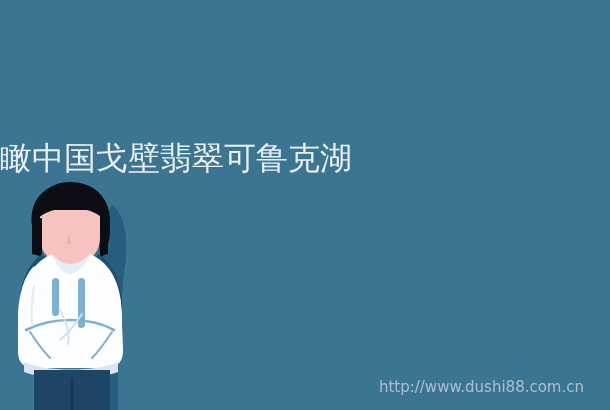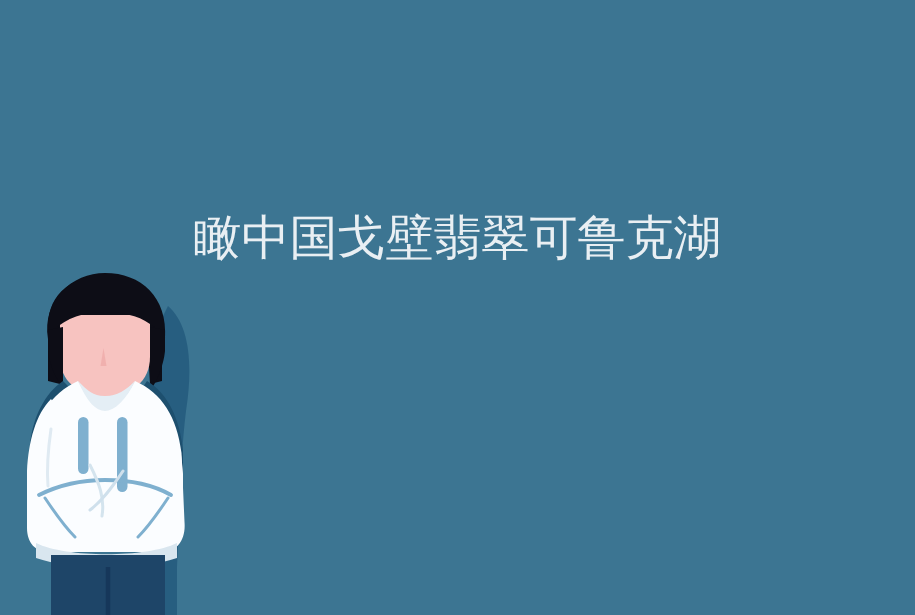--- a/index.html
+++ b/index.html
@@ -15,21 +15,20 @@
     background: #3c7592;
     font-family: "Liberation Sans", "DejaVu Sans", sans-serif;
   }
 
   
   #headline {
     position: absolute;
     left: 0;
     top: 138px;
     width: 610px;
-    text-align: center;
     color: #e9eff3;
     font-size: 32px;
     line-height: 40px;
     letter-spacing: 0px;
     white-space: nowrap;
     font-weight: 400;
     font-family: "DejaVu Sans", "Liberation Sans", sans-serif;
   }
 
   
@@ -101,14 +100,15 @@
       <path d="M74 132 C66 144 60 152 52 158" fill="none" stroke="#cfe0ec" stroke-width="2" stroke-linecap="round"></path>
       <path d="M26 104 C24 118 23 130 24 142" fill="none" stroke="#dfeaf2" stroke-width="2" stroke-linecap="round"></path>
 
       <path d="M16 180 C36 190 90 190 110 180 L110 190 C88 198 38 198 16 190 Z" fill="#d9e6ef"></path>
 
       <path d="M26 188 L102 188 L102 228 L26 228 Z" fill="#1e4568"></path>
       <path d="M64 196 L64 228" fill="none" stroke="#16375a" stroke-width="3"></path>
     </svg>
   </div>
 
+  <div id="watermark">http://www.dushi88.com.cn</div>
 
 </div>
 
 </body></html>

